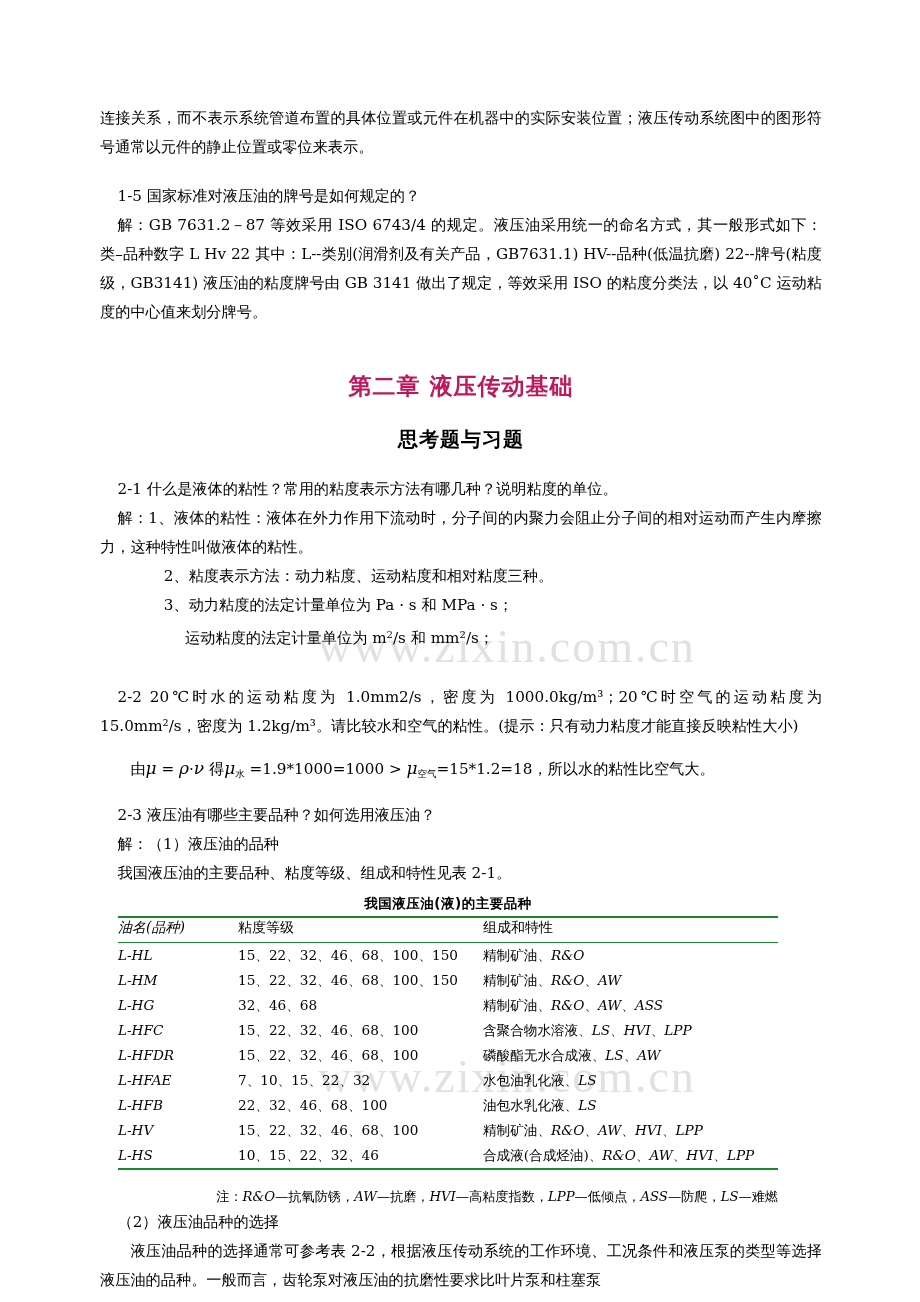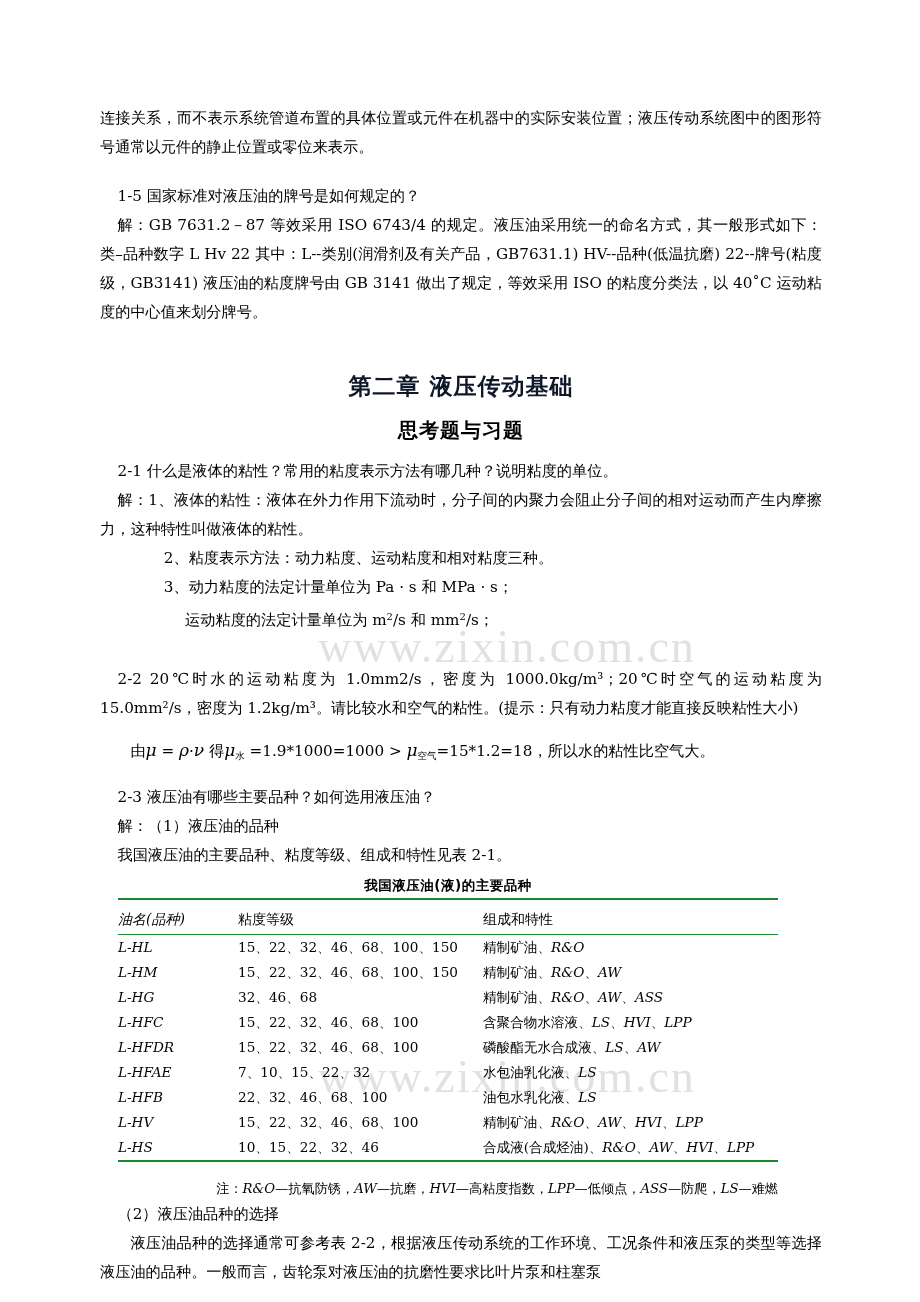--- a/index.html
+++ b/index.html
@@ -57,37 +57,37 @@
   .indent3 { text-indent: 4.2em; }
   .indent4 { text-indent: 5.6em; }
 
   .gap-sm { height: 12px; }
   .gap-md { height: 20px; }
   .gap-lg { height: 30px; }
 
   
   .chapter-title {
     text-align: center;
-    color: #0f172a;
+    color: #be185d;
     font-family: "DejaVu Sans", "Liberation Sans", sans-serif;
     font-weight: bold;
     font-size: 23px;
     line-height: 34px;
     letter-spacing: 1px;
     margin: 0;
   }
   .section-title {
     text-align: center;
     color: #000000;
     font-family: "DejaVu Sans", "Liberation Sans", sans-serif;
     font-weight: bold;
     font-size: 20px;
     line-height: 30px;
     letter-spacing: 1px;
-    margin: 0;
+    margin: 9px;
   }
 
   
   .formula {
     font-size: 15.2px;
     line-height: 30px;
     text-indent: 2em;
   }
   .gk {
     font-family: "DejaVu Serif", serif;
@@ -120,21 +120,21 @@
     margin-bottom: 2px;
   }
   table.oil {
     border-collapse: collapse;
     width: 660px;
     font-size: 13.6px;
   }
   table.oil th {
     text-align: left;
     font-weight: normal;
-    padding: 11px 0 5px 0;
+    padding: 1px 0 5px 0;
     font-size: 14px;
     margin-top: 40px;
   }
   table.oil td {
     padding: 3.5px 0;
     vertical-align: baseline;
     white-space: nowrap;
   }
   .rule-top    { border-top: 2.2px solid #188a2e; }
   .rule-mid    { border-bottom: 1.6px solid #188a2e; }

